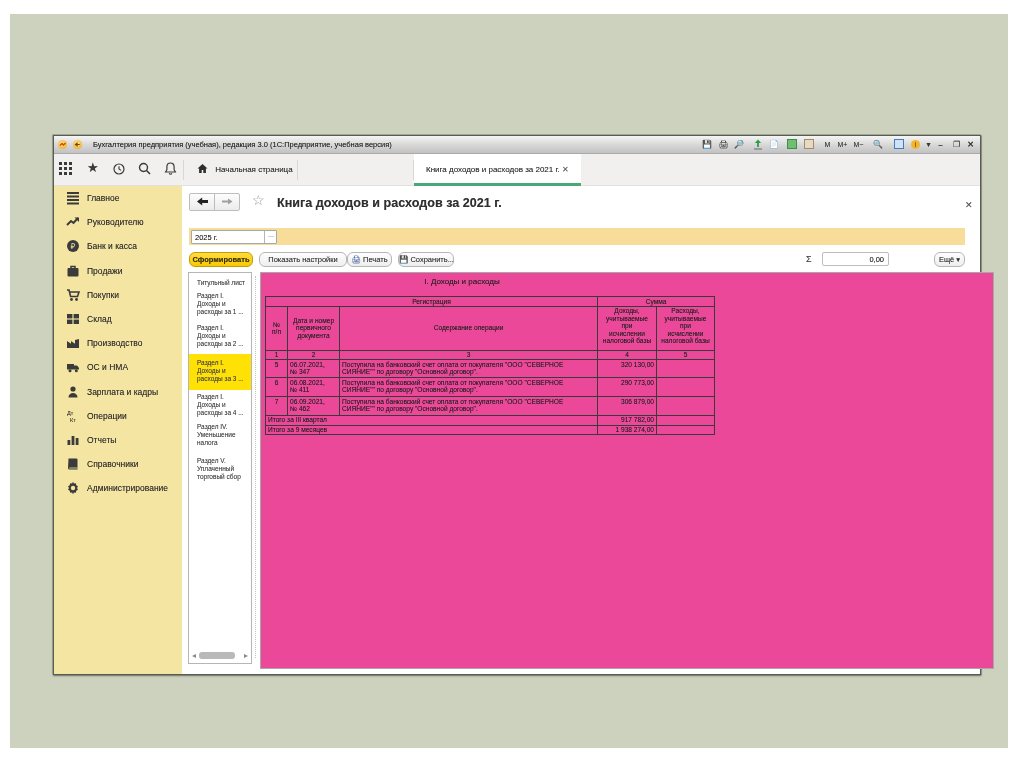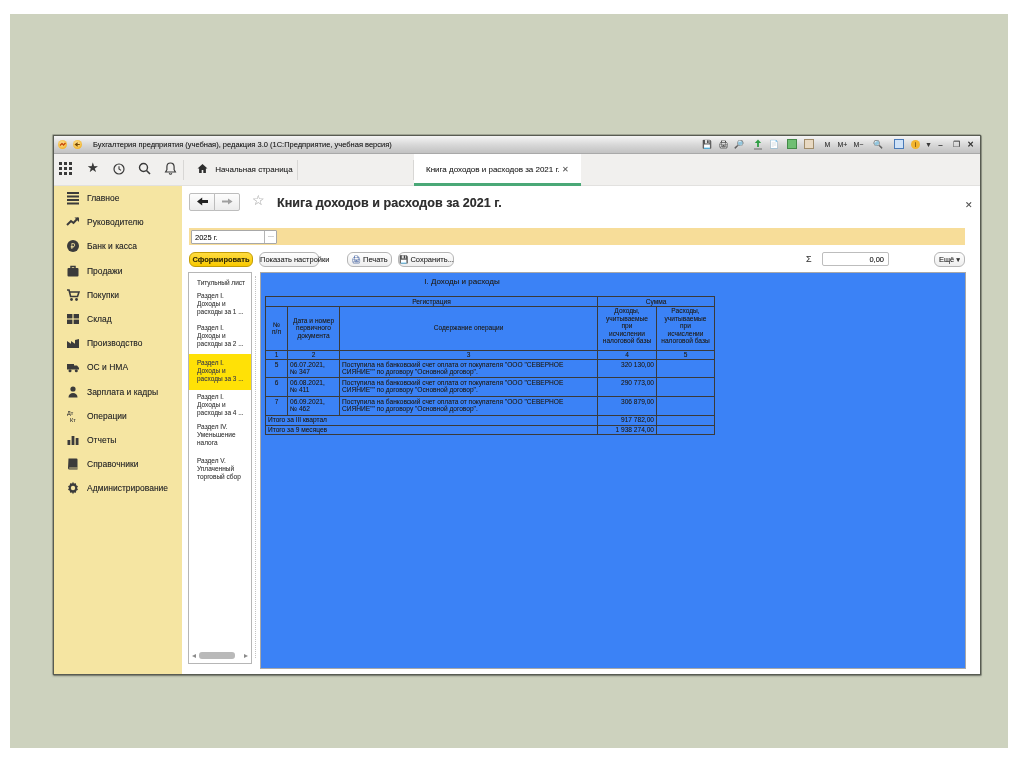--- a/index.html
+++ b/index.html
@@ -30,22 +30,22 @@
         border:1px solid #bdbdbd;border-radius:2px;text-align:center;line-height:14px;font-size:10px;}
   .head{left:223px;top:59.5px;font-size:12.6px;font-weight:700;color:#2f2f2f;white-space:nowrap;}
   .ybar{left:135px;top:92px;width:776px;height:17px;background:#f7dd99;}
   .btn{height:15px;background:linear-gradient(#fefefe,#eeeeee);box-sizing:border-box;
        border:1px solid #b5b5b5;border-radius:6px;font-size:7.5px;color:#333;
        text-align:center;line-height:13px;white-space:nowrap;}
   .seclist{left:134px;top:136px;width:62px;height:390px;background:#fff;
            border:1px solid #b6b6b6;font-size:6.5px;color:#474747;}
   .sli{position:absolute;left:0;width:100%;padding-left:8px;box-sizing:border-box;
        line-height:8.2px;}
-  .report{left:206px;top:136px;width:704px;height:395px;background:#3b82f6;
-          border:1px solid #a8a8a8;}
+  .report{left:206px;top:136px;width:704px;height:395px;background:#ec4899;
+          border:1px solid #a8a8a8;padding-left:28px;}
   table.rt{border-collapse:collapse;table-layout:fixed;}
   table.rt td{border:1px solid #3a3a3a;font-size:6.6px;line-height:7.6px;color:#1d1d1d;
        padding:0.5px 2px;vertical-align:top;overflow:hidden;}
   table.rt td.c{text-align:center;}
   table.rt td.r{text-align:right;}
 </style></head>
 <body>
 <div class="abs slide"></div>
 <div class="abs win">
 
@@ -244,21 +244,21 @@
   <div class="abs head">Книга доходов и расходов за 2021 г.</div>
   <span class="abs" style="left:911px;top:64px;font-size:9px;color:#555;">✕</span>
   <div class="abs ybar"></div>
   <div class="abs" style="left:137px;top:93.5px;width:86px;height:14px;background:#fff;border:1px solid #a8a8a8;box-sizing:border-box;border-radius:1px;">
       <span style="position:absolute;left:3px;top:2.5px;font-size:7.5px;color:#222;">2025 г.</span>
       <span style="position:absolute;left:72px;top:0;width:0;height:12px;border-left:1px solid #b5b5b5;"></span>
       <span style="position:absolute;left:76px;top:0px;font-size:7px;color:#9a9a9a;">...</span>
     </div>
 
   <div class="abs btn" style="left:135px;top:116px;width:64px;background:linear-gradient(#ffdc40,#f8c900);border:1px solid #c39d05;font-weight:700;color:#3a3000;">Сформировать</div>
-  <div class="abs btn" style="left:205px;top:116px;width:60px;">Показать настройки</div>
+  <div class="abs btn" style="left:205px;top:116px;width:88px;">Показать настройки</div>
   <div class="abs btn" style="left:293px;top:116px;width:45px;"><span style="color:#3a62b5;">🖨</span> Печать</div>
   <div class="abs btn" style="left:344px;top:116px;width:56px;"><span style="color:#3a62b5;">💾</span> Сохранить...</div>
   <span class="abs" style="left:752px;top:118px;font-size:9px;color:#444;">Σ</span>
   <div class="abs" style="left:768px;top:116px;width:67px;height:14px;background:#fff;border:1px solid #bdbdbd;border-radius:2px;font-size:7.5px;color:#222;line-height:14px;text-align:right;padding-right:4px;box-sizing:border-box;">0,00</div>
   <div class="abs btn" style="left:880px;top:116px;width:31px;">Ещё ▾</div>
 
   <div class="abs seclist">
     <div class="sli" style="top:6px;">Титульный лист</div>
     <div class="sli" style="top:19px;">Раздел I.<br>Доходы и<br>расходы за 1 ...</div>
     <div class="sli" style="top:51px;">Раздел I.<br>Доходы и<br>расходы за 2 ...</div>

